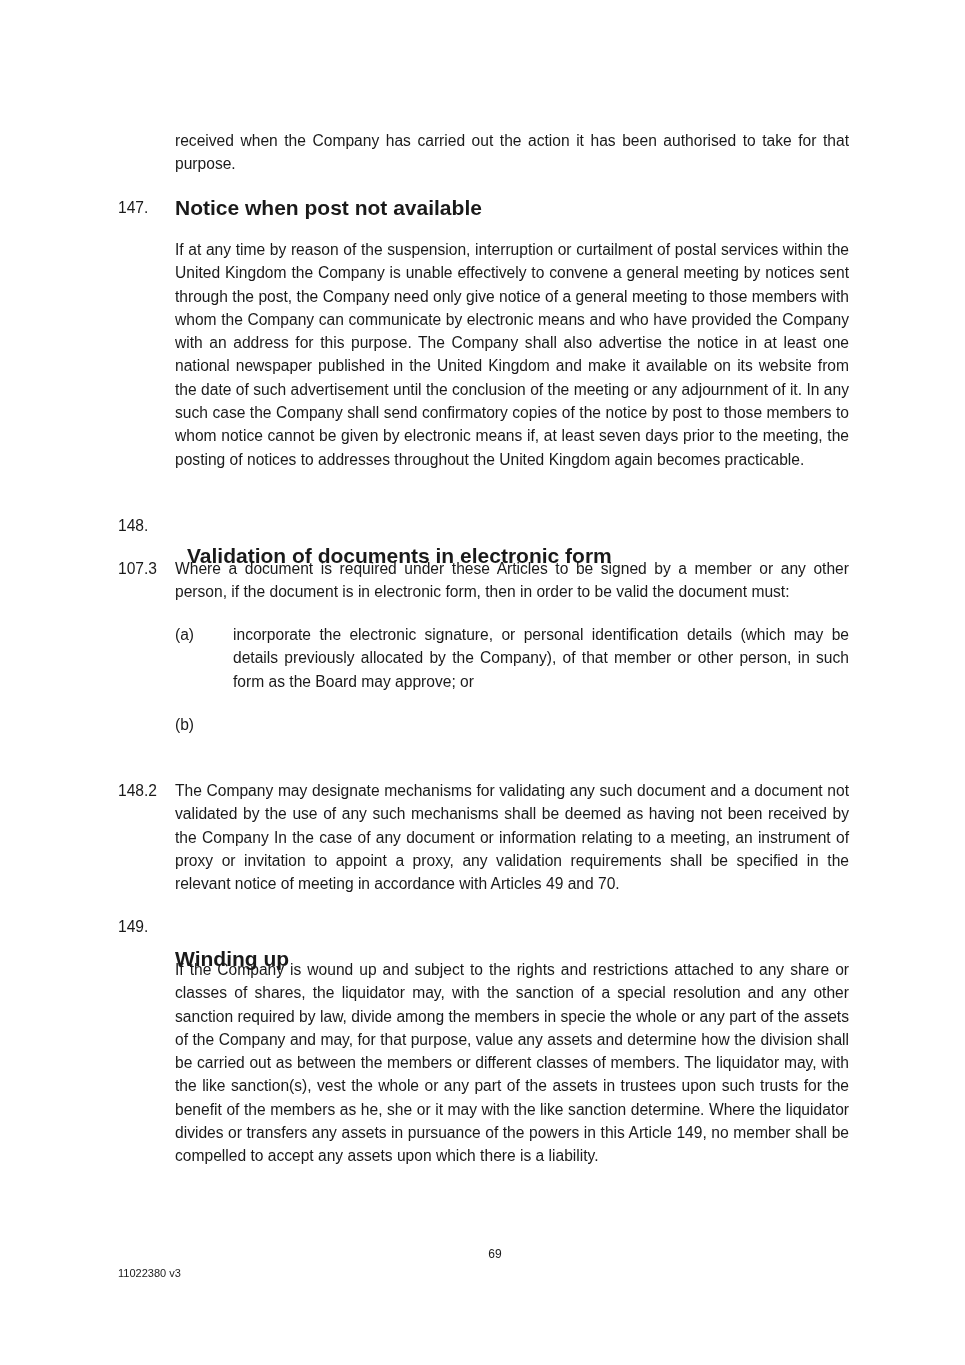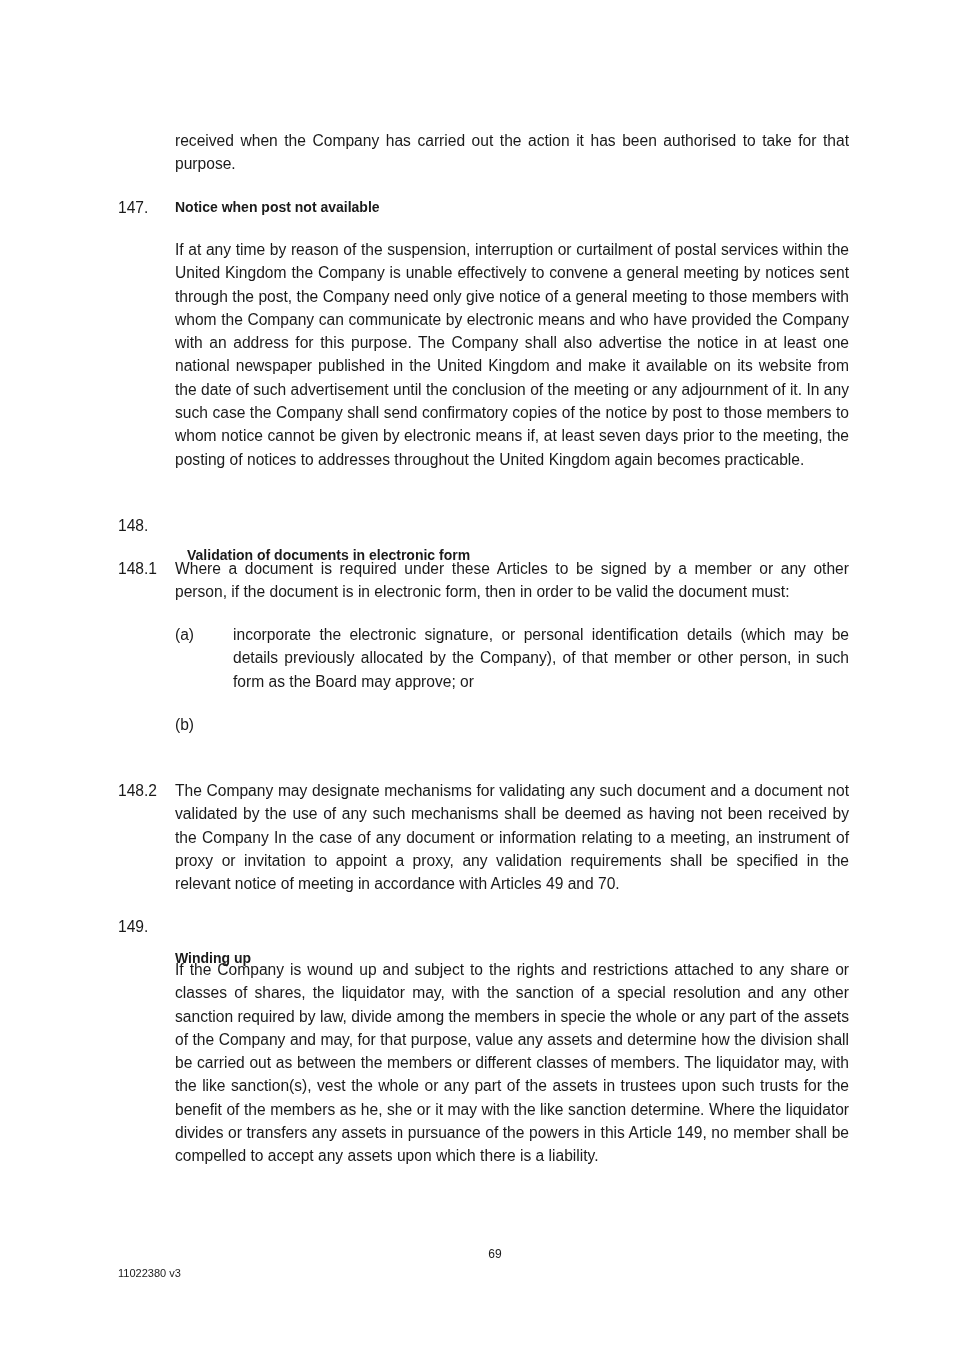--- a/index.html
+++ b/index.html
@@ -4,42 +4,42 @@
   <style>
     html, body { margin: 0; padding: 0; background: #ffffff; }
     body {
       width: 965px; height: 1365px; position: relative; overflow: hidden;
       font-family: "Liberation Sans", sans-serif; color: #1a1a1a;
     }
     .page { position: absolute; left: 0; top: 0; width: 965px; height: 1365px; }
     .block { position: absolute; font-size: 15.6px; line-height: 23.3px; }
     .body-text { left: 175px; width: 674px; text-align: justify; }
     .num { position: absolute; left: 118px; font-size: 15.6px; line-height: 23.3px; }
-    .heading { position: absolute; left: 175px; font-size: 14px; line-height: 23.3px; font-weight: bold; }
+    .heading { position: absolute; left: 175px; font-size: 21px; line-height: 23.3px; font-weight: bold; }
     .sub-label { position: absolute; left: 175px; font-size: 15.6px; line-height: 23.3px; }
     .sub-text { left: 233px; width: 616px; text-align: justify; }
     .pagenum { position: absolute; left: 0; width: 990px; text-align: center; top: 1247px; font-size: 12px; }
     .docref { position: absolute; left: 118px; top: 1267px; font-size: 11px; }
     .last-line { text-align-last: left; }
   </style>
 </head>
 <body>
 
 <div class="page">
 
   <div class="block body-text last-line" style="top:129px;">received when the Company has carried out the action it has been authorised to take for that purpose.</div>
 
   <div class="num" style="top:196px;text-align:center;">147.</div>
   <div class="heading" style="top:196px;">Notice when post not available</div>
   <div class="block body-text last-line" style="top:238px;">If at any time by reason of the suspension, interruption or curtailment of postal services within the United Kingdom the Company is unable effectively to convene a general meeting by notices sent through the post, the Company need only give notice of a general meeting to those members with whom the Company can communicate by electronic means and who have provided the Company with an address for this purpose. The Company shall also advertise the notice in at least one national newspaper published in the United Kingdom and make it available on its website from the date of such advertisement until the conclusion of the meeting or any adjournment of it. In any such case the Company shall send confirmatory copies of the notice by post to those members to whom notice cannot be given by electronic means if, at least seven days prior to the meeting, the posting of notices to addresses throughout the United Kingdom again becomes practicable.</div>
 
   <div class="num" style="top:514px;">148.</div>
   <div class="heading" style="top:544px;margin-left:12px;">Validation of documents in electronic form</div>
 
-  <div class="num" style="top:557px;">148.1</div>
+  <div class="num" style="top:557px;">107.3</div>
   <div class="block body-text last-line" style="top:557px;">Where a document is required under these Articles to be signed by a member or any other person, if the document is in electronic form, then in order to be valid the document must:</div>
 
   <div class="sub-label" style="top:623px;">(a)</div>
   <div class="block sub-text last-line" style="top:623px;">incorporate the electronic signature, or personal identification details (which may be details previously allocated by the Company), of that member or other person, in such form as the Board may approve; or</div>
 
   <div class="sub-label" style="top:713px;">(b)</div>
 
   <div class="num" style="top:779px;text-align:center;">148.2</div>
   <div class="block body-text last-line" style="top:779px;">The Company may designate mechanisms for validating any such document and a document not validated by the use of any such mechanisms shall be deemed as having not been received by the Company In the case of any document or information relating to a meeting, an instrument of proxy or invitation to appoint a proxy, any validation requirements shall be specified in the relevant notice of meeting in accordance with Articles 49 and 70.</div>
 

